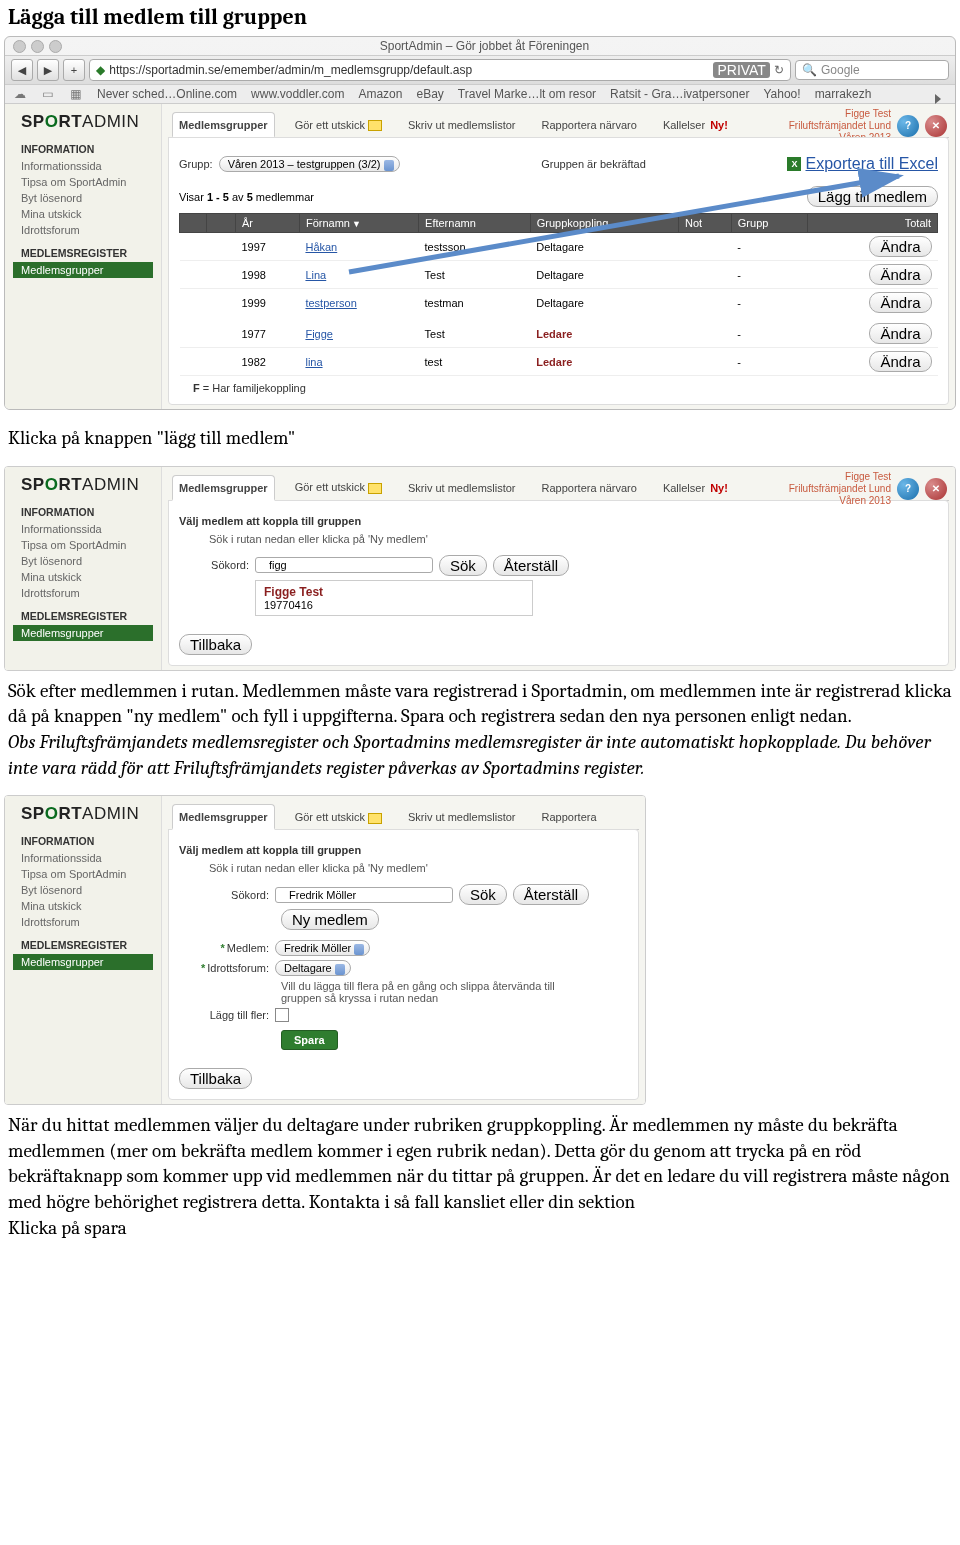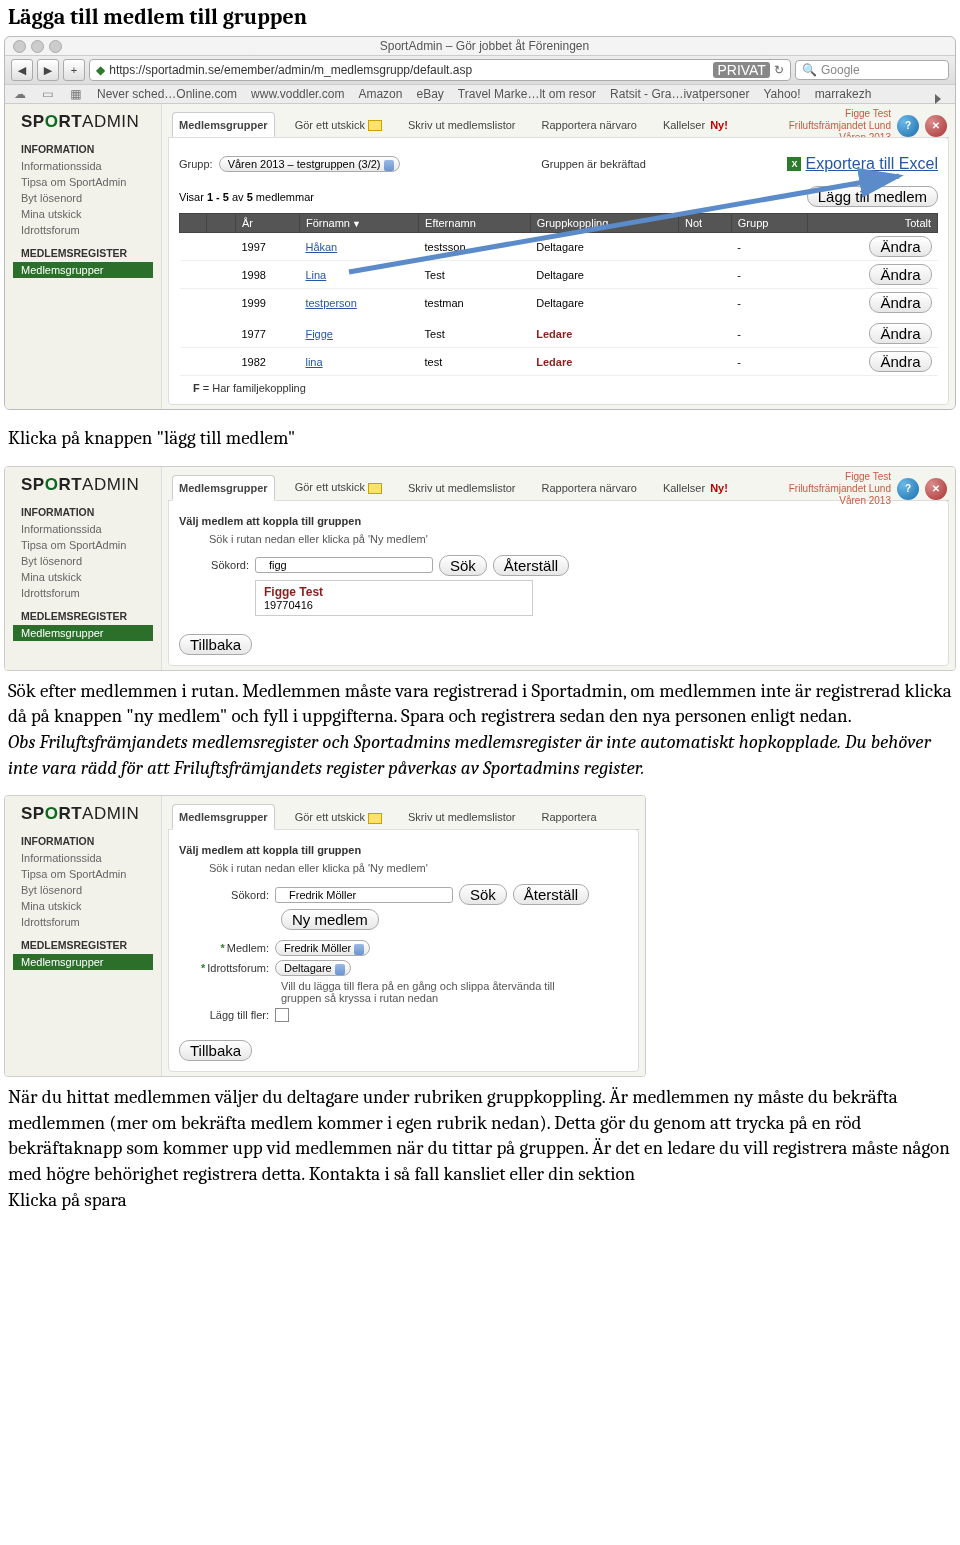--- a/index.html
+++ b/index.html
@@ -343,20 +343,24 @@
           <span class="sel">Deltagare</span>
         </div>
         <div class="row" style="margin-top:0">
           <span style="width:96px"></span>
           <span style="font-size:11px;color:#555;max-width:300px">Vill du lägga till flera på en gång och slippa återvända till gruppen så kryssa i rutan nedan</span>
         </div>
         <div class="row">
           <span class="lbl" style="width:90px">Lägg till fler:</span>
           <span class="chk"></span>
         </div>
+        <div class="row" style="margin-top:8px">
+            <span style="width:96px"></span>
+            <span class="spara">Spara</span>
+          </div>
         <div style="margin-top:18px"><span class="pillbtn">Tillbaka</span></div>
       </div>
     </div>
   </div>
 </div>
 
 <div class="doc-text">
   <span>När du hittat medlemmen väljer du deltagare under rubriken gruppkoppling. Är medlemmen ny måste du bekräfta medlemmen (mer om bekräfta medlem kommer i egen rubrik nedan). Detta gör du genom att trycka på en röd bekräftaknapp som kommer upp vid medlemmen när du tittar på gruppen. Är det en ledare du vill registrera måste någon med högre behörighet registrera detta. Kontakta i så fall kansliet eller din sektion</span><br>
   <span>Klicka på spara</span>
 </div>

